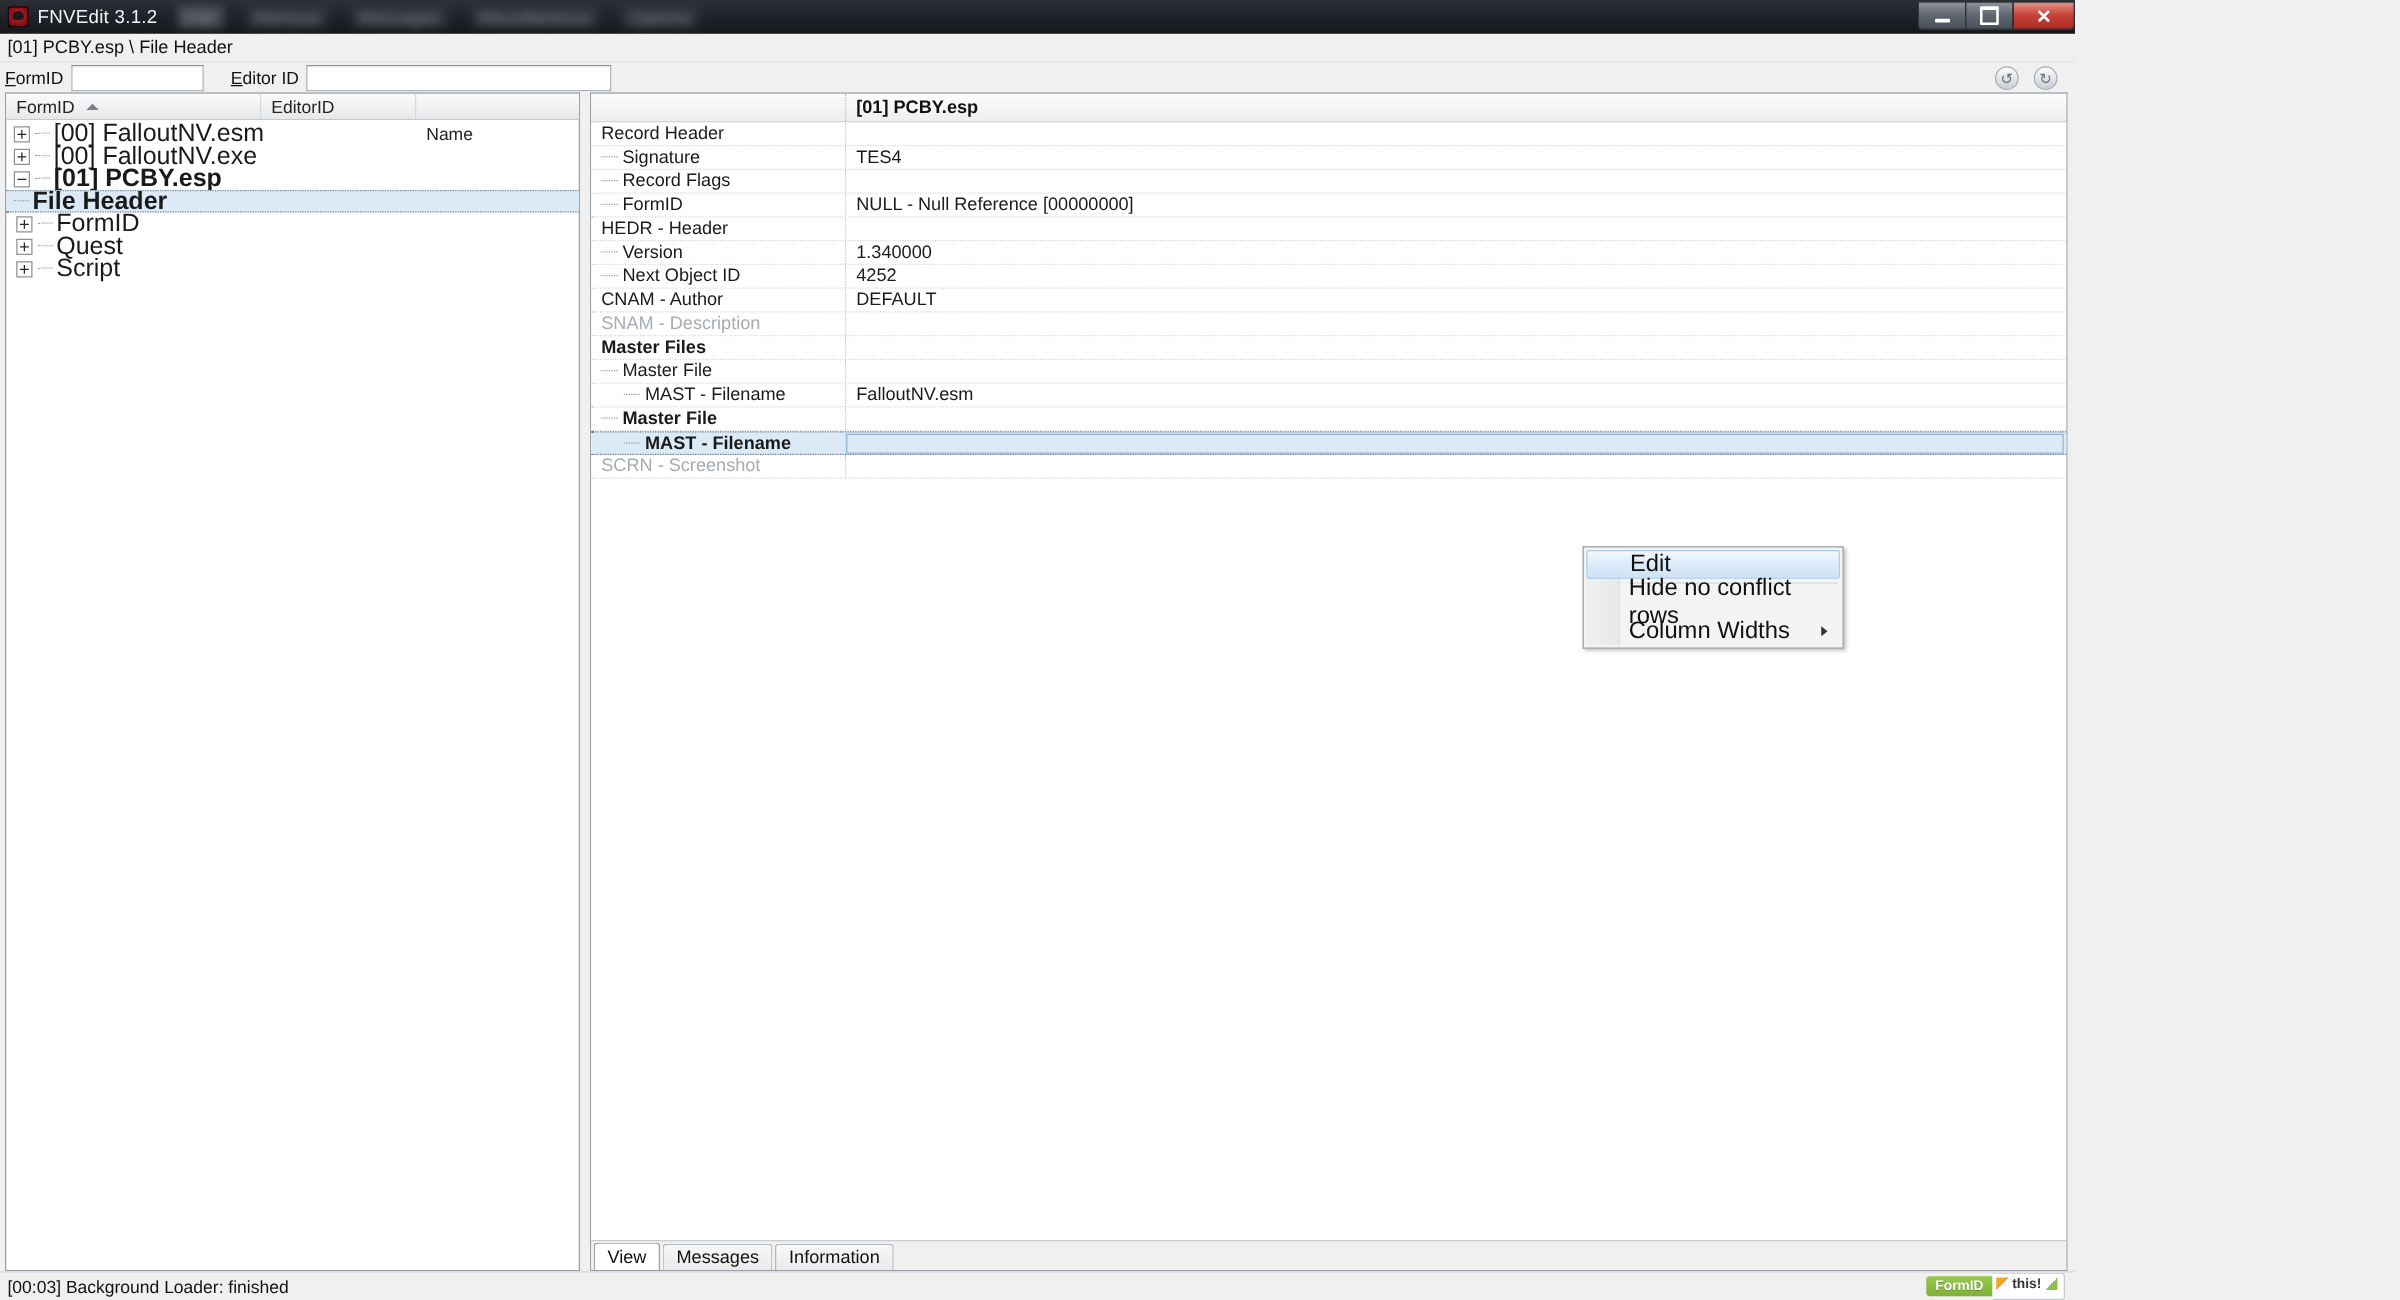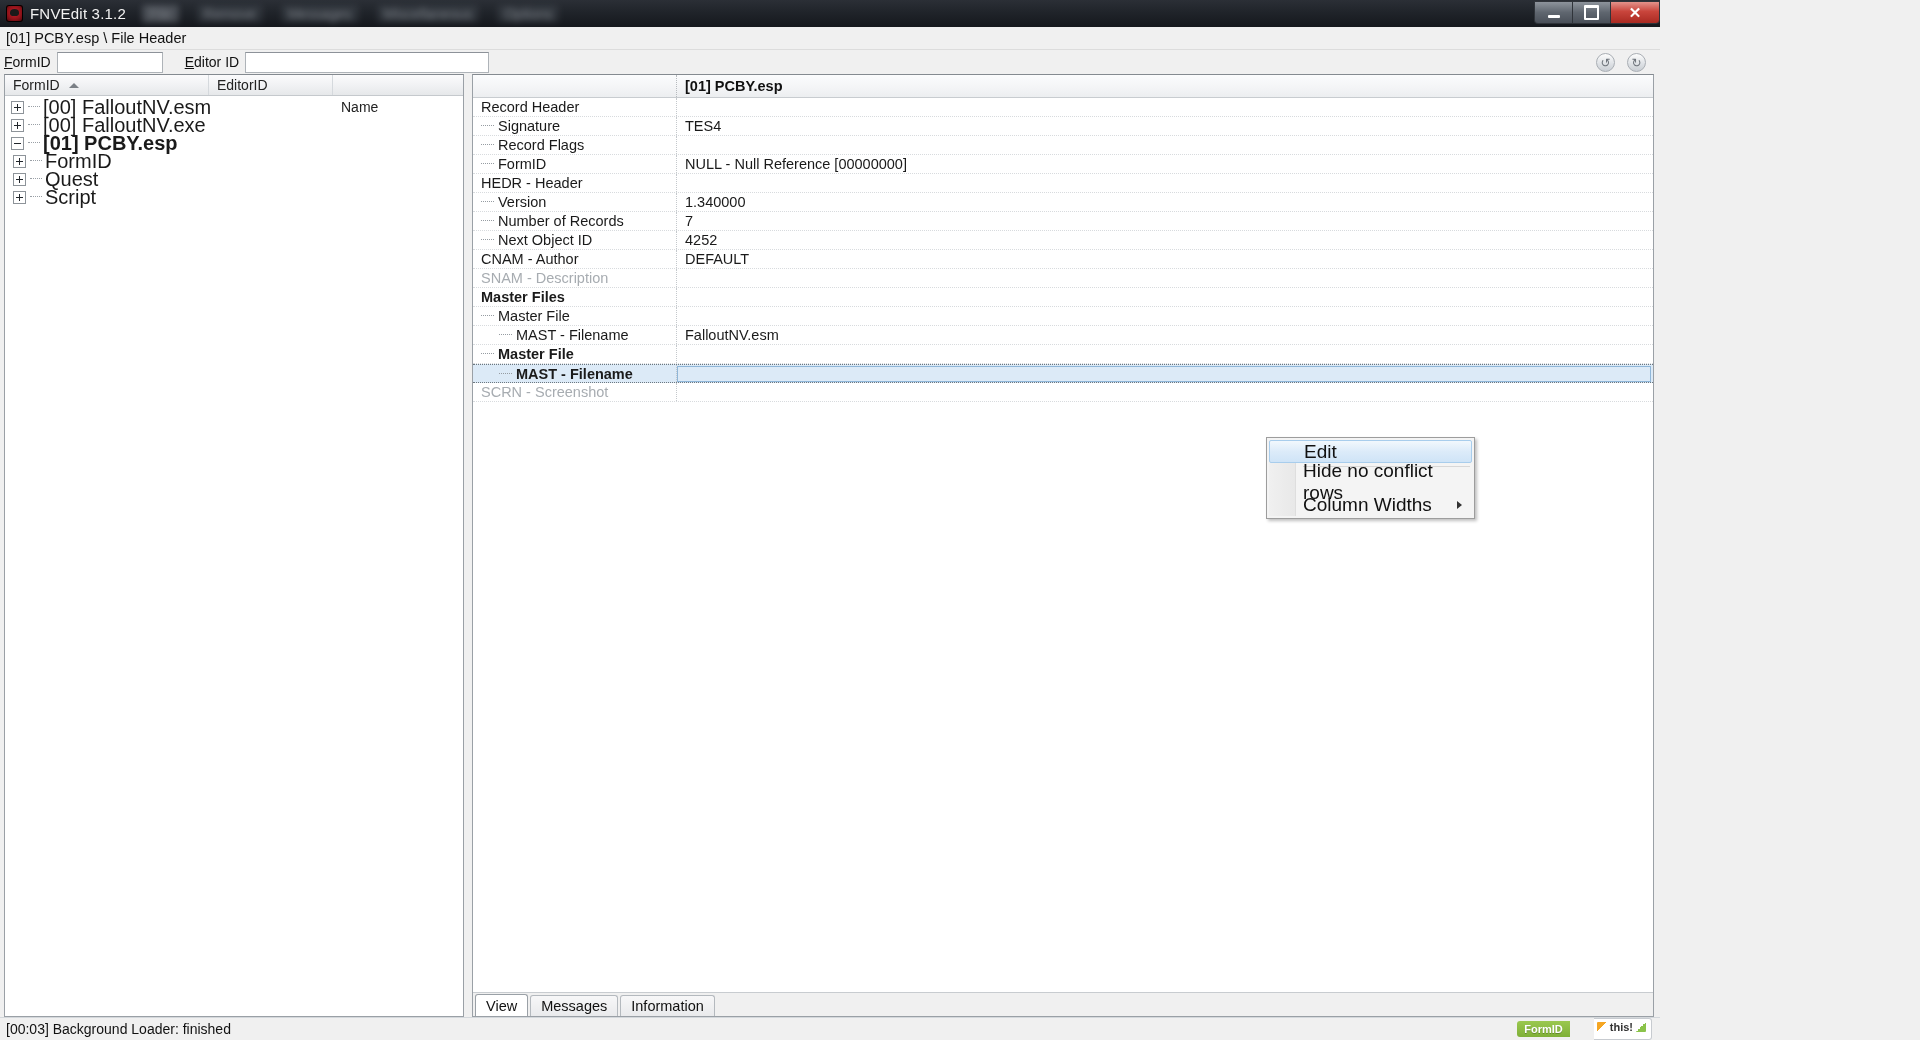--- a/index.html
+++ b/index.html
@@ -210,21 +210,21 @@
   }
   .flattr{position:absolute;right:8px;top:3px;display:flex;align-items:center;height:16px;}
   .flattr-l{
     background:linear-gradient(180deg,#9ac84f,#7fb038);color:#fff;font-size:11px;
     padding:0 7px;height:16px;display:flex;align-items:center;
     border-radius:3px 0 0 3px;font-weight:bold;text-shadow:0 1px 0 rgba(0,0,0,.25);
   }
   .flattr-r{
     background:#fff;border:1px solid #c7cbd0;border-left:none;height:16px;
     display:flex;align-items:center;padding:0 5px 4px 3px;gap:3px;
-    border-radius:0 3px 3px 0;font-size:11px;color:#333;font-weight:bold;margin-left:24px;
+    border-radius:0 3px 3px 0;font-size:11px;color:#333;font-weight:bold;
   }
   .fl-sq{width:10px;height:10px;background:linear-gradient(135deg,#f5a623 50%,#fff 50%);border-radius:1px;}
   .fl-sq2{width:10px;height:10px;background:linear-gradient(135deg,#fff 50%,#8bc34a 50%);border-radius:1px;}
 </style>
 </head>
 <body>
 
 <div class="app">
 
   <div class="titlebar">
@@ -291,20 +291,24 @@
           <span class="dots"></span>
           <span class="tlabel">[00] FalloutNV.exe</span>
         </div>
 
         <div class="trow">
           <span class="expander"></span>
           <span class="dots"></span>
           <span class="tlabel bold">[01] PCBY.esp</span>
         </div>
 
+        <div class="trow sel ind2">
+          <span class="dots"></span>
+          <span class="tlabel bold">File Header</span>
+        </div>
 
         <div class="trow ind1">
           <span class="expander plus"></span>
           <span class="dots"></span>
           <span class="tlabel">FormID</span>
         </div>
 
         <div class="trow ind1">
           <span class="expander plus"></span>
           <span class="dots"></span>
@@ -366,27 +370,20 @@
         </div>
 
         <div class="grow">
           <div class="gc1 lvl1">
               <span class="gdots"></span>
               <span>Version</span>
             </div>
           <div class="gc2">1.340000</div>
         </div>
 
-        <div class="grow">
-          <div class="gc1 lvl1">
-              <span class="gdots"></span>
-              <span>Number of Records</span>
-            </div>
-          <div class="gc2">7</div>
-        </div>
 
         <div class="grow">
           <div class="gc1 lvl1">
               <span class="gdots"></span>
               <span>Next Object ID</span>
             </div>
           <div class="gc2">4252</div>
         </div>
 
         <div class="grow">

